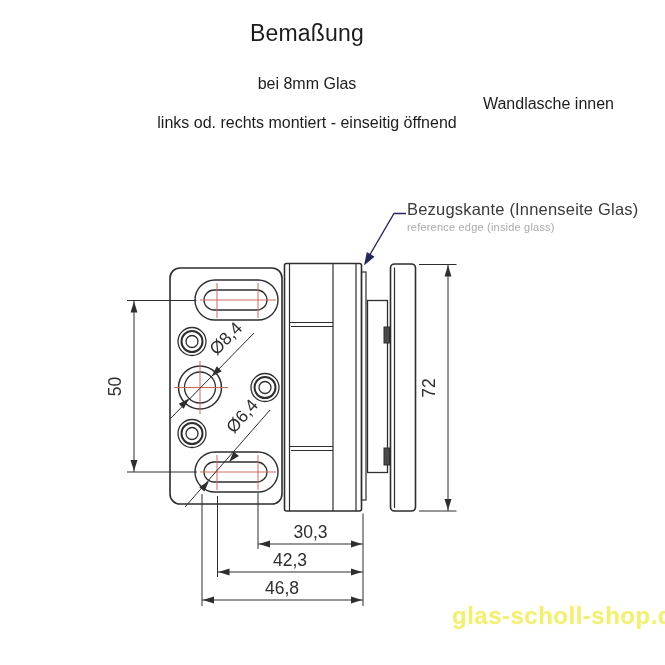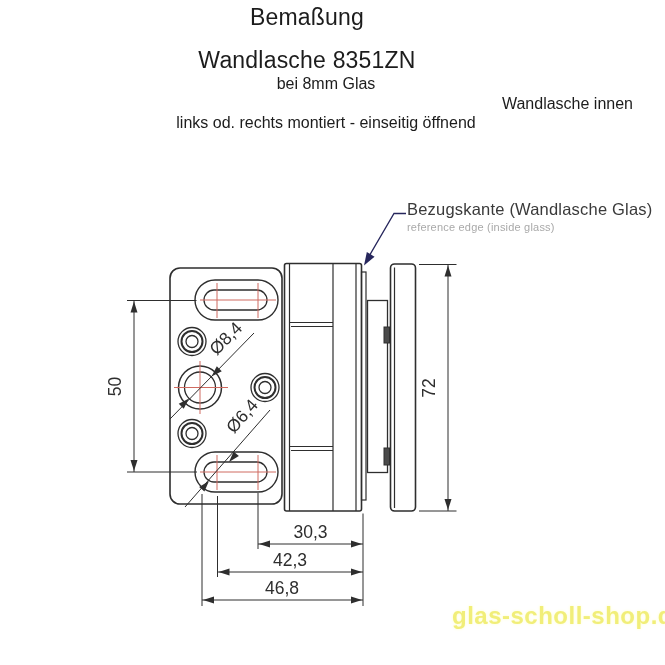--- a/index.html
+++ b/index.html
@@ -1,40 +1,39 @@
 <!DOCTYPE html>
 <html><head>
 <meta charset="utf-8">
 <style>
   html,body{margin:0;padding:0;background:#ffffff;}
   .page{position:relative;width:665px;height:665px;background:#ffffff;overflow:hidden;
         font-family:"Liberation Sans",sans-serif;}
   .abs{position:absolute;}
   .title-line{left:0;width:614px;text-align:center;color:#1c1c1c;white-space:nowrap;}
   .t-big{font-size:23px;letter-spacing:0.2px;}
-  .t-small{font-size:16px;padding-left:19px;}
+  .t-small{font-size:16px;}
   .callout-de{left:407px;top:200px;font-size:16.5px;color:#3a3a3a;letter-spacing:0.2px;white-space:nowrap;}
   .callout-en{left:407px;top:221px;font-size:11px;color:#a9a9a9;letter-spacing:0.2px;white-space:nowrap;}
   .watermark{left:452px;top:602px;font-size:24px;font-weight:700;color:#f1ee79;
              text-shadow:0 0 3px #ffffc8;letter-spacing:0.5px;white-space:nowrap;}
   svg{position:absolute;left:0;top:0;}
   svg text{font-family:"Liberation Sans",sans-serif;font-size:17.5px;fill:#2e2e2e;}
 </style>
 </head>
 <body>
 
 <div class="page">
 
-  <div class="abs title-line t-big" style="top:4px;text-align:center;">Bemaßung</div>
-  <div class="abs title-line t-big" style="top:47px;">Wandlasche 8351ZN</div>
+  <div class="abs title-line t-big" style="top:20px;text-align:center;">Bemaßung</div>
   <div class="abs title-line t-small" style="top:75px;">bei 8mm Glas</div>
   <div class="abs title-line t-small" style="top:95px;text-align:right;">Wandlasche innen</div>
   <div class="abs title-line t-small" style="top:114px;">links od. rechts montiert - einseitig öffnend</div>
 
-  <div class="abs callout-de">Bezugskante (Wandlasche Glas)</div>
+  <div class="abs callout-de">Bezugskante (Innenseite Glas)</div>
   <div class="abs callout-en">reference edge (inside glass)</div>
 
   <div class="abs watermark">glas-scholl-shop.de</div>
 
   <svg width="665" height="665" viewBox="0 0 665 665">
 
     <g fill="none" stroke="#2e2e2e">
       <rect x="170" y="268" width="112" height="236" rx="10" stroke-width="1.6"></rect>
 
       <rect x="195" y="280" width="83" height="40" rx="20" stroke-width="1.4"></rect>

